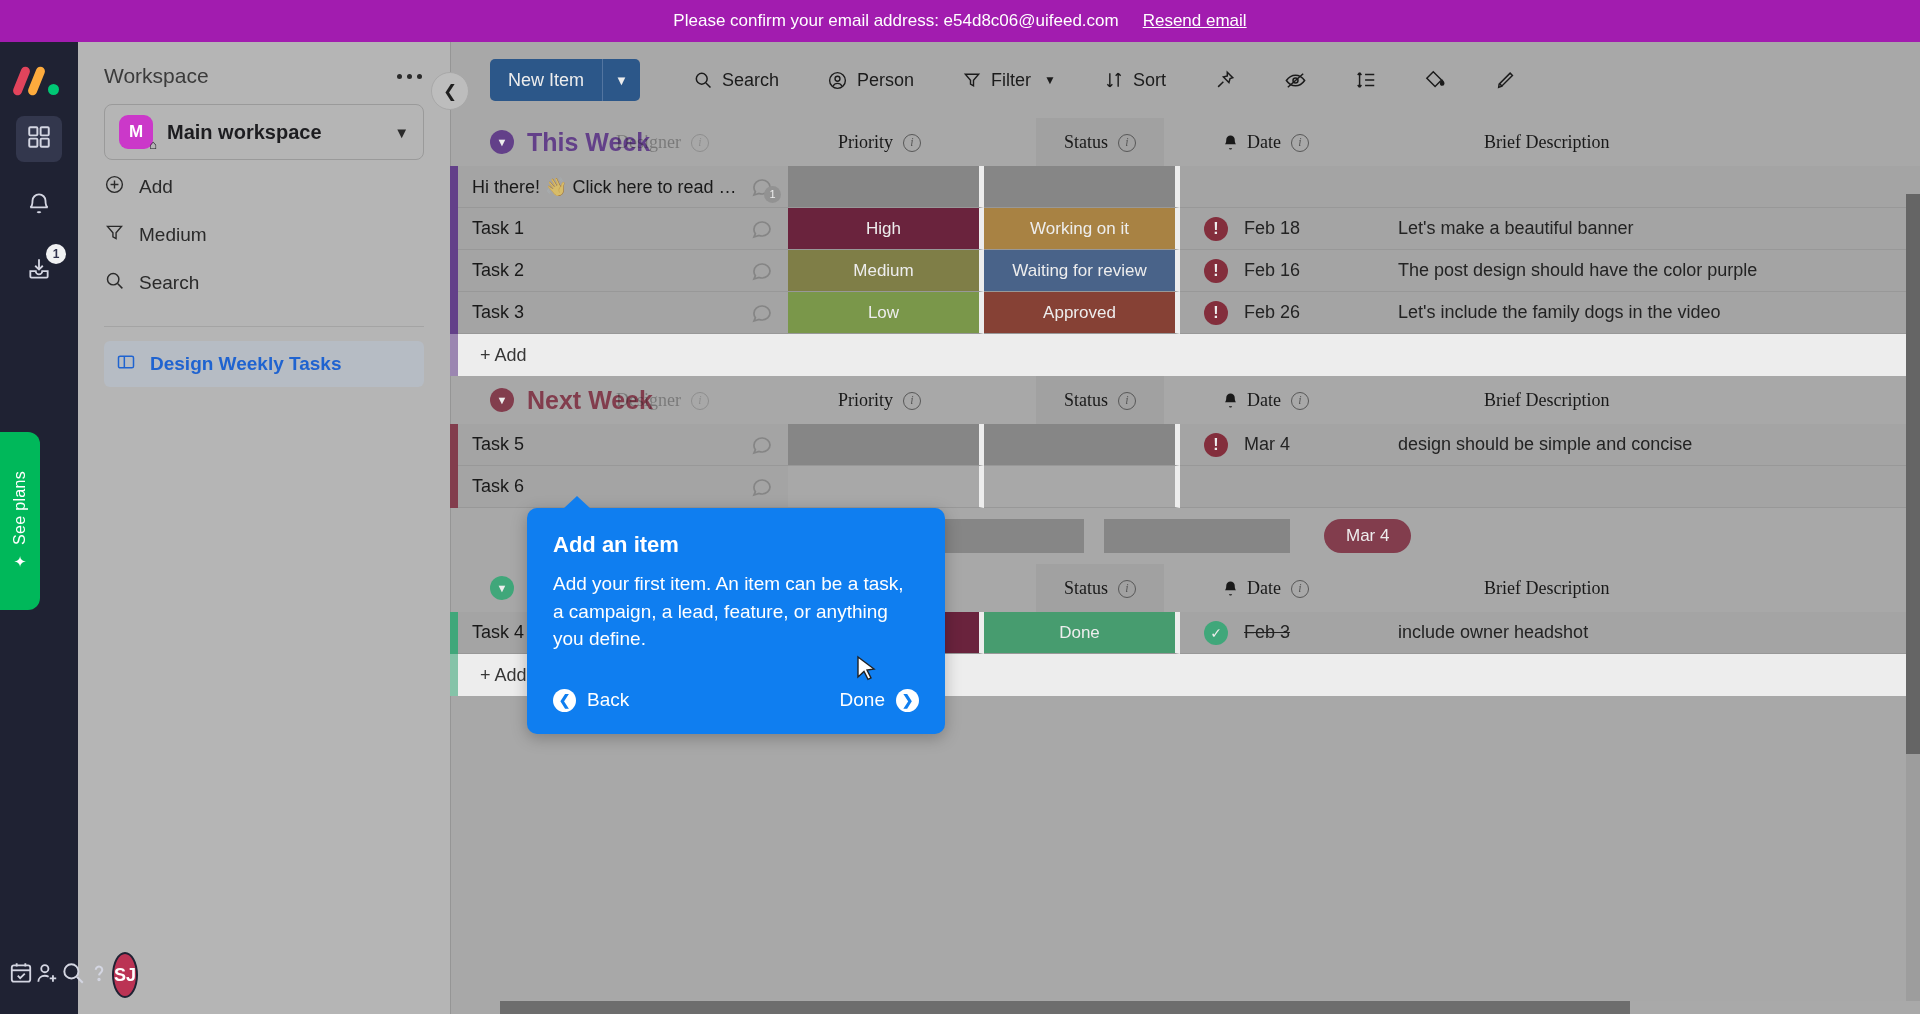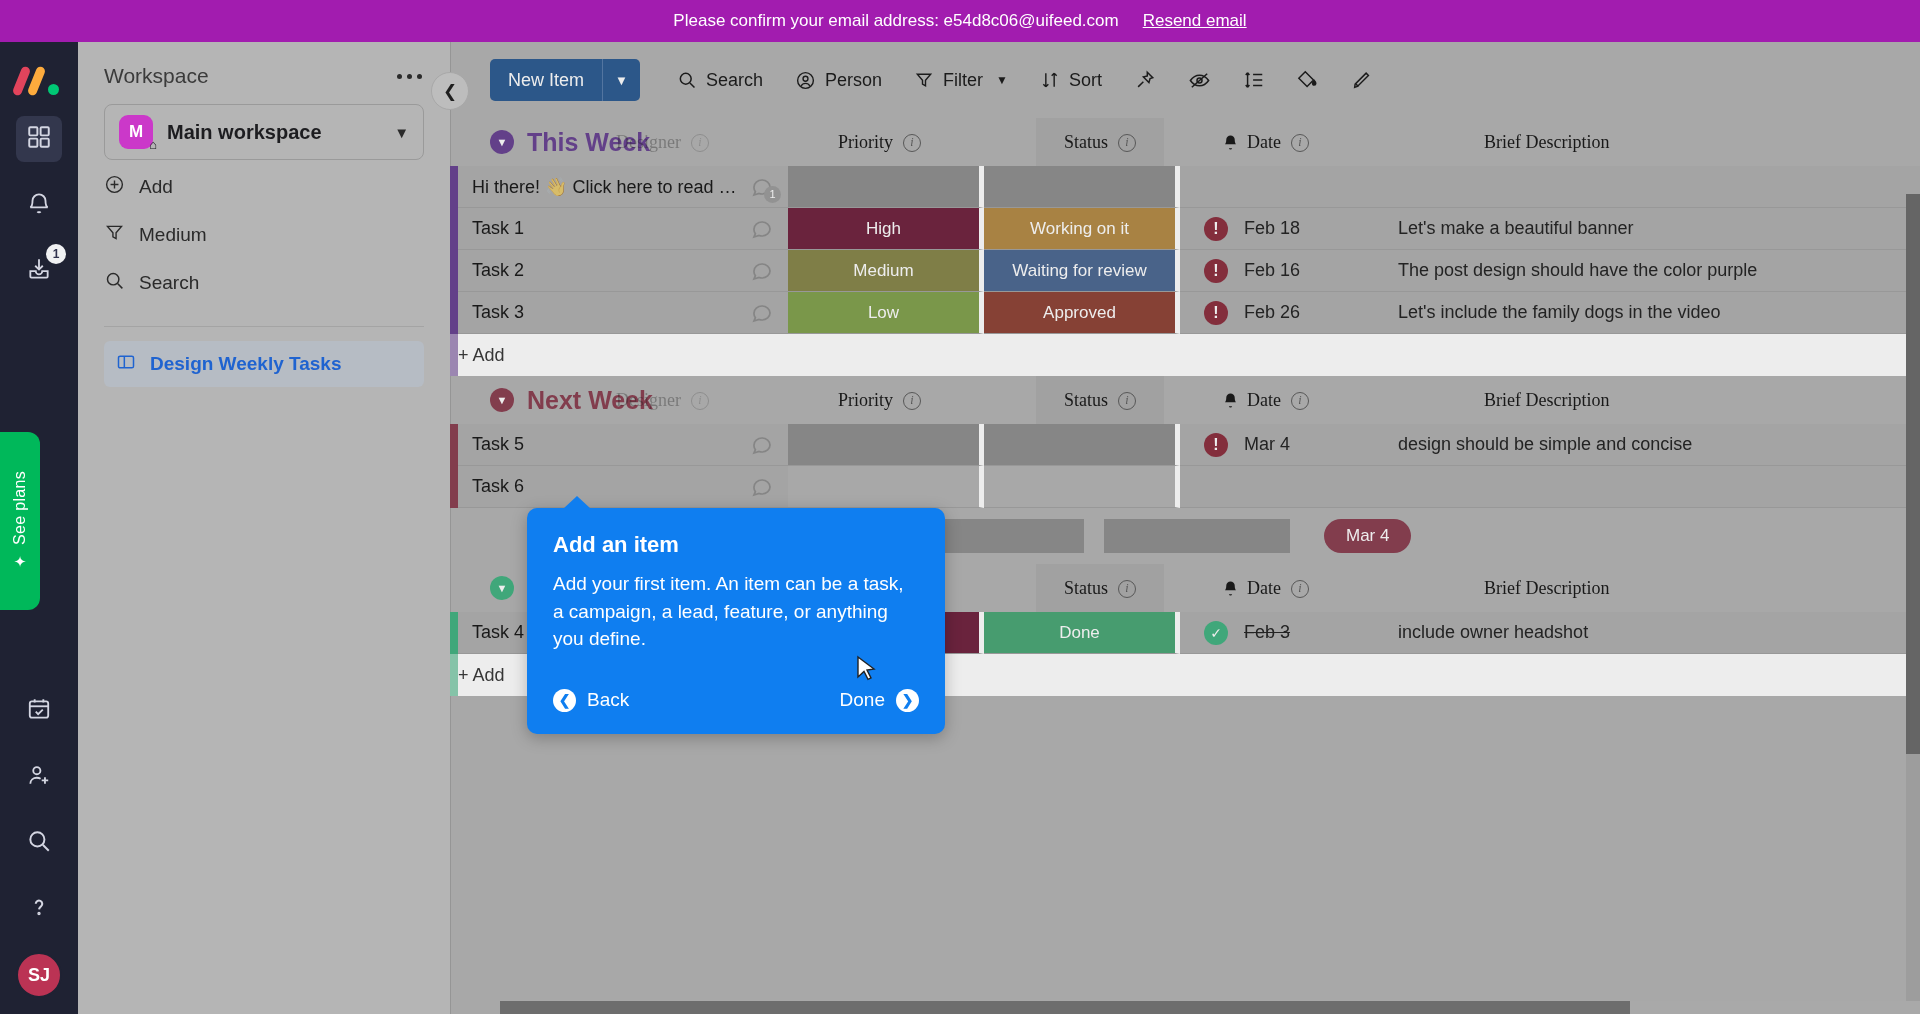--- a/index.html
+++ b/index.html
@@ -47,22 +47,22 @@
     position: absolute; left: 0; top: 390px; width: 40px; height: 178px;
     background: #00b85a; border-radius: 0 12px 12px 0;
     display: flex; flex-direction: column; align-items: center; justify-content: center;
     cursor: pointer; gap: 8px;
   }
   .see-plans .vtxt {
     writing-mode: vertical-rl; transform: rotate(180deg);
     color: #fff; font-size: 16px; letter-spacing: .3px;
   }
   .see-plans .spark { color:#fff; font-size: 15px; }
-  .rail-bottom { position: absolute; bottom: 16px; left: 0; width: 78px;
-    display: flex; flex-direction: column; align-items: center; }
+  .rail-bottom { position: absolute; bottom: 16px; left: 8px; width: 78px;
+    display: flex; flex-direction: row; align-items: center; }
   .avatar {
     width: 46px; height: 46px; border-radius: 50%; background: #bb3354;
     color: #fff; display: flex; align-items: center; justify-content: center;
     font-size: 18px; font-weight: bold; margin-top: 20px; cursor: pointer;
     border: 2px solid #1f2233;
   }
 
   
   .sidebar {
     position: absolute; left: 78px; top: 42px; width: 372px; height: 972px;
@@ -102,21 +102,21 @@
     position: absolute; left: 431px; top: 72px; width: 38px; height: 38px;
     border-radius: 50%; background: #bdbdbd; border: 1px solid #a8a8a8;
     display: flex; align-items: center; justify-content: center;
     z-index: 45; cursor: pointer; color: #1f1f1f; font-size: 17px;
   }
 
   
   .board { position: absolute; left: 450px; top: 42px; width: 1470px; height: 972px; background: #b5b5b5; }
   .board-divider { position:absolute; left:0; top:0; width:1px; height:972px; background:#a0a0a0; }
 
-  .toolbar { display: flex; align-items: center; height: 76px; padding-left: 40px; gap: 6px; }
+  .toolbar { display: flex; align-items: center; height: 76px; padding-left: 40px; gap: 22px; }
   .new-item {
     display: flex; align-items: stretch; height: 42px; border-radius: 5px; overflow: hidden;
     background: #0f62c4; cursor: pointer; margin-right: 18px;
   }
   .new-item .lbl { color:#fff; font-size:18px; display:flex; align-items:center; padding: 0 18px; }
   .new-item .split { width:1px; background:#3e82d6; }
   .new-item .arr { color:#fff; display:flex; align-items:center; padding: 0 12px; font-size:13px; }
 
   .tb-btn {
     display: flex; align-items: center; gap: 9px; height: 42px;
@@ -174,21 +174,21 @@
     color: #fff; display:flex;align-items:center;justify-content:center;font-size:14px;}
   .strike { text-decoration: line-through; }
   .cell-desc {
     flex: 1; background: #b0b0b0; border-bottom: 1px solid #a3a3a3;
     display: flex; align-items: center; padding-left: 18px;
     font-size: 18px; color: #262626; white-space: nowrap; overflow: hidden;
   }
   .add-row {
     display: flex; align-items: stretch; height: 42px; background: #ffffff;
   }
-  .add-row .lbl { display:flex; align-items:center; font-size:18px; color:#3a3a3a; cursor:pointer;}
+  .add-row .lbl { padding-left: 22px; display:flex; align-items:center; font-size:18px; color:#3a3a3a; cursor:pointer;}
 
   
   .summary { display: flex; align-items: center; height: 56px; padding-left: 448px; }
   .sum-bar { width: 186px; height: 34px; display: flex; margin-right: 20px; }
   .sum-bar i { display: block; height: 100%; }
   .pill {
     height: 34px; border-radius: 17px; color: #fff; font-size: 17px;
     display: flex; align-items: center; justify-content: center; padding: 0 22px;
     margin-left: 14px;
   }

